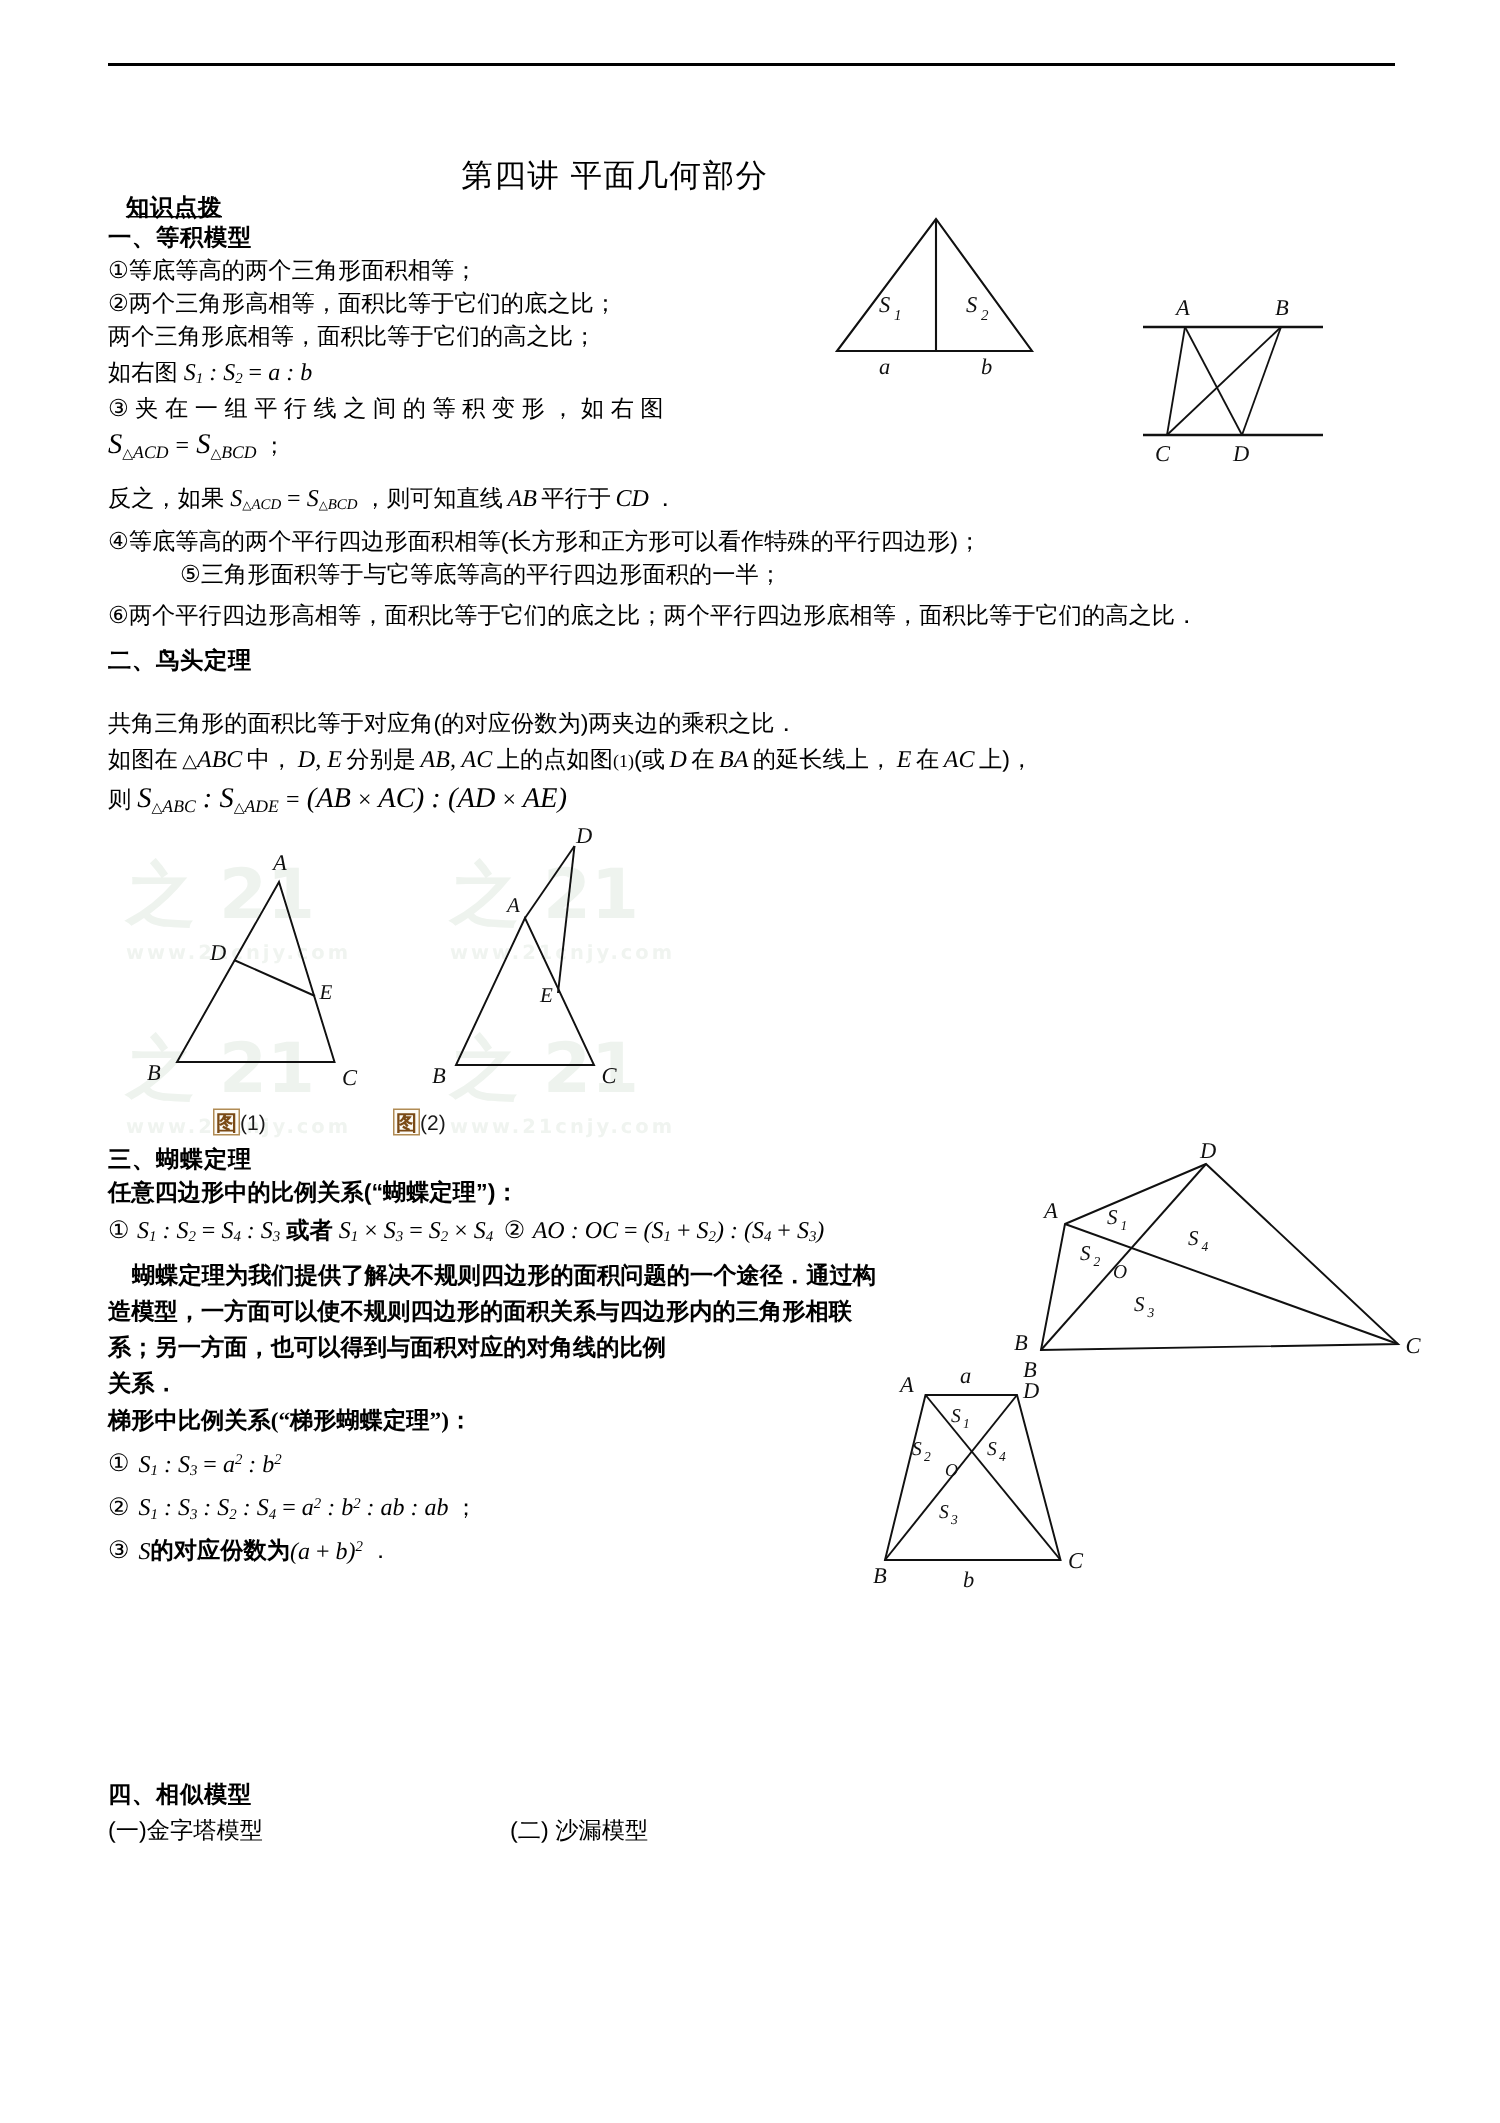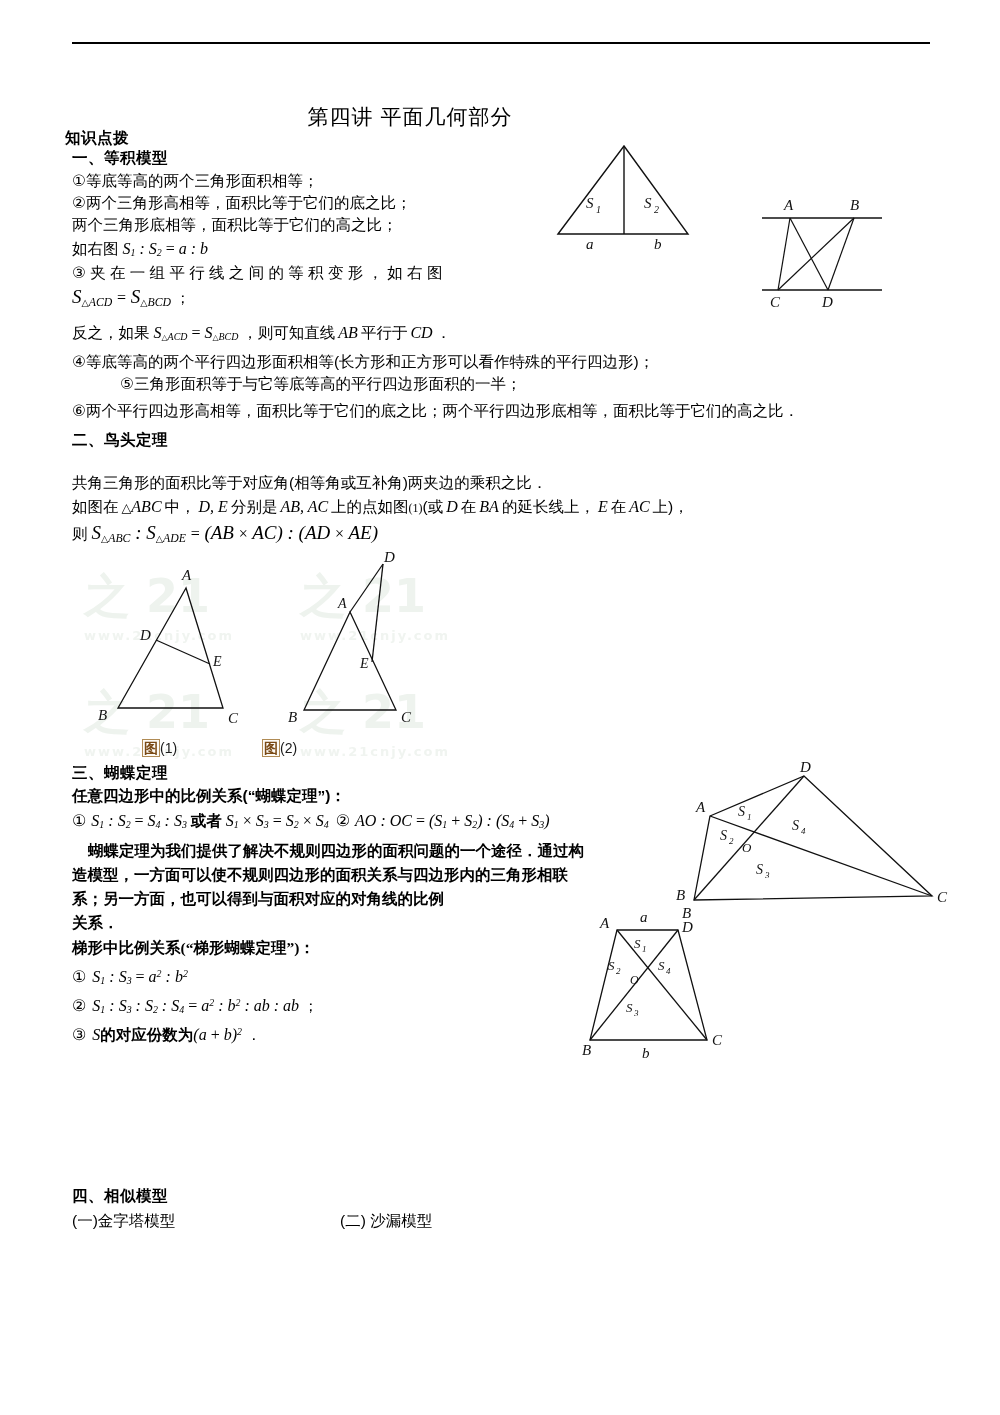--- a/index.html
+++ b/index.html
@@ -109,21 +109,21 @@
 </style>
 </head>
 <body>
 
 <div class="page">
 
   <div class="hr-top"></div>
 
   <div class="doc-title">第四讲  平面几何部分</div>
 
-  <div class="heading-sec" style="left:65px; top:128px;">知识点拨</div>
+  <div class="heading-sec" style="left:84px; top:128px;text-decoration:underline;">知识点拨</div>
 
   <div class="heading-sec" style="left:72px; top:148px;">一、等积模型</div>
 
   <div class="txt" style="left:72px; top:170px;">①等底等高的两个三角形面积相等；</div>
   <div class="txt" style="left:72px; top:192px;">②两个三角形高相等，面积比等于它们的底之比；</div>
   <div class="txt" style="left:72px; top:214px;">两个三角形底相等，面积比等于它们的高之比；</div>
 
   <div class="txt" style="left:72px; top:238px;">
     <span>如右图</span><span class="mi" style="margin-left:4px;">S<sub class="s">1</sub> : S<sub class="s">2</sub> <span class="mn">=</span> a : b</span>
   </div>
@@ -164,21 +164,21 @@
       <line x1="92" y1="28" x2="16" y2="100" stroke="#111" stroke-width="1.2"></line>
       <line x1="92" y1="28" x2="66" y2="100" stroke="#111" stroke-width="1.2"></line>
       <text x="22" y="20" font-family="Liberation Serif, serif" font-style="italic" font-size="15" fill="#111">A</text>
       <text x="88" y="20" font-family="Liberation Serif, serif" font-style="italic" font-size="15" fill="#111">B</text>
       <text x="8" y="117" font-family="Liberation Serif, serif" font-style="italic" font-size="15" fill="#111">C</text>
       <text x="60" y="117" font-family="Liberation Serif, serif" font-style="italic" font-size="15" fill="#111">D</text>
     </svg>
   </div>
 
   <div class="heading-sec" style="left:72px; top:430px;">二、鸟头定理</div>
-  <div class="txt" style="left:72px; top:472px;">共角三角形的面积比等于对应角(相等角或互补角)两夹边的乘积之比．</div>
+  <div class="txt" style="left:72px; top:472px;">共角三角形的面积比等于对应角(的对应份数为)两夹边的乘积之比．</div>
 
   <div class="txt" style="left:72px; top:496px;">
     <span>如图在</span><span class="mi" style="margin:0 3px;"><span class="tri-sym">△</span>ABC</span><span>中，</span><span class="mi" style="margin:0 3px;">D, E</span><span>分别是</span><span class="mi" style="margin:0 3px;">AB, AC</span><span>上的点如图</span><span class="mn" style="font-size:12px;">(1)</span><span>(或</span><span class="mi" style="margin:0 3px;">D</span><span>在</span><span class="mi" style="margin:0 3px;">BA</span><span>的延长线上，</span><span class="mi" style="margin:0 3px;">E</span><span>在</span><span class="mi" style="margin:0 3px;">AC</span><span>上)，</span>
   </div>
 
   <div class="txt" style="left:72px; top:522px;">
     <span>则</span><span class="mi big" style="margin-left:4px;">S<sub class="s"><span class="tri-sym">△</span>ABC</sub> : S<sub class="s"><span class="tri-sym">△</span>ADE</sub> <span class="mn">=</span> (AB <span class="mn">×</span> AC) : (AD <span class="mn">×</span> AE)</span>
   </div>
 
   <div class="wm" style="left:84px; top:566px;">之 21<small>www.21cnjy.com</small></div>

